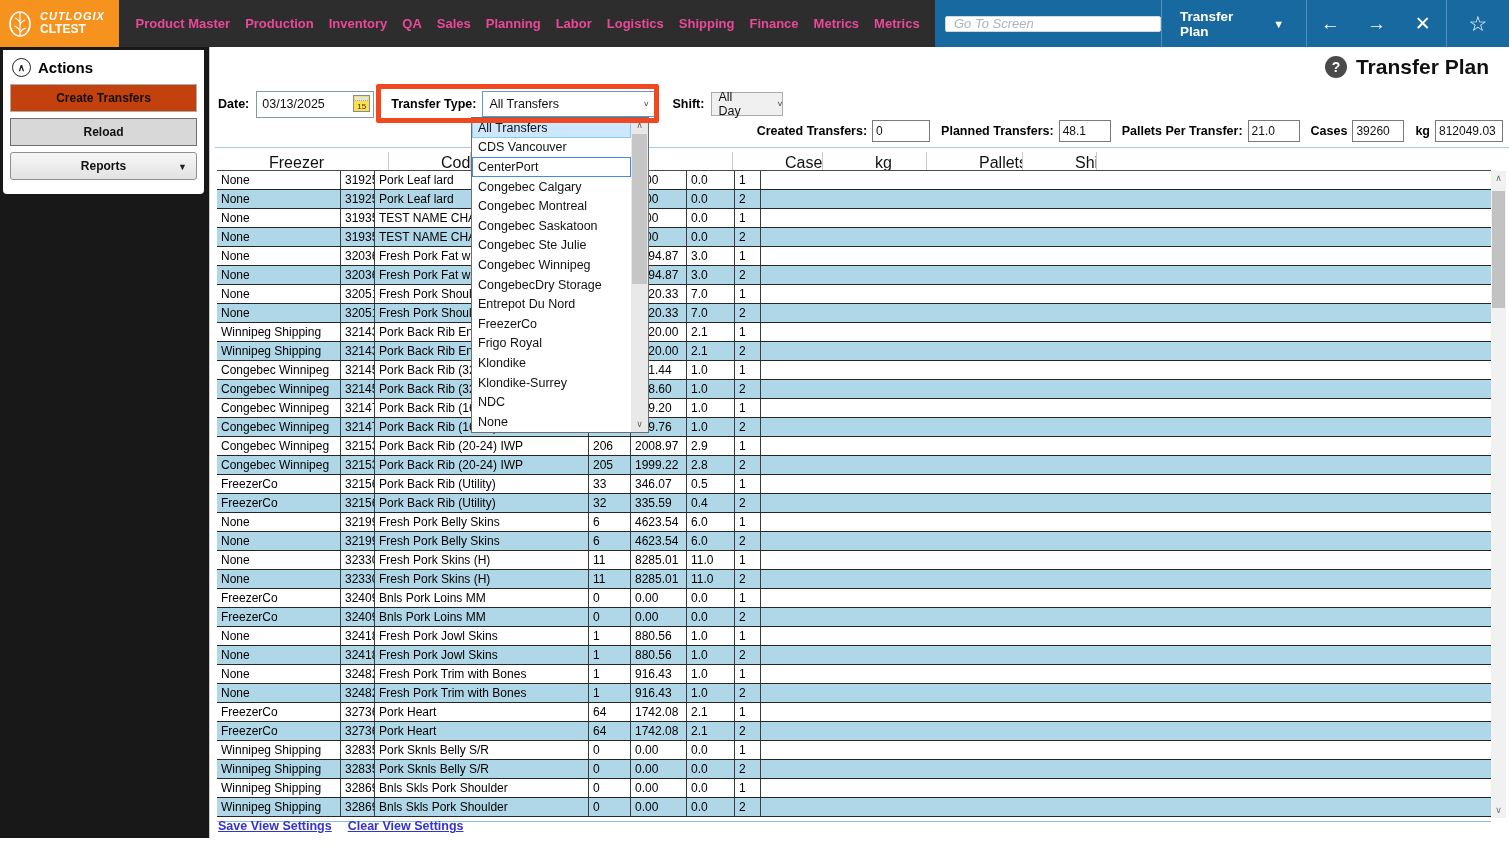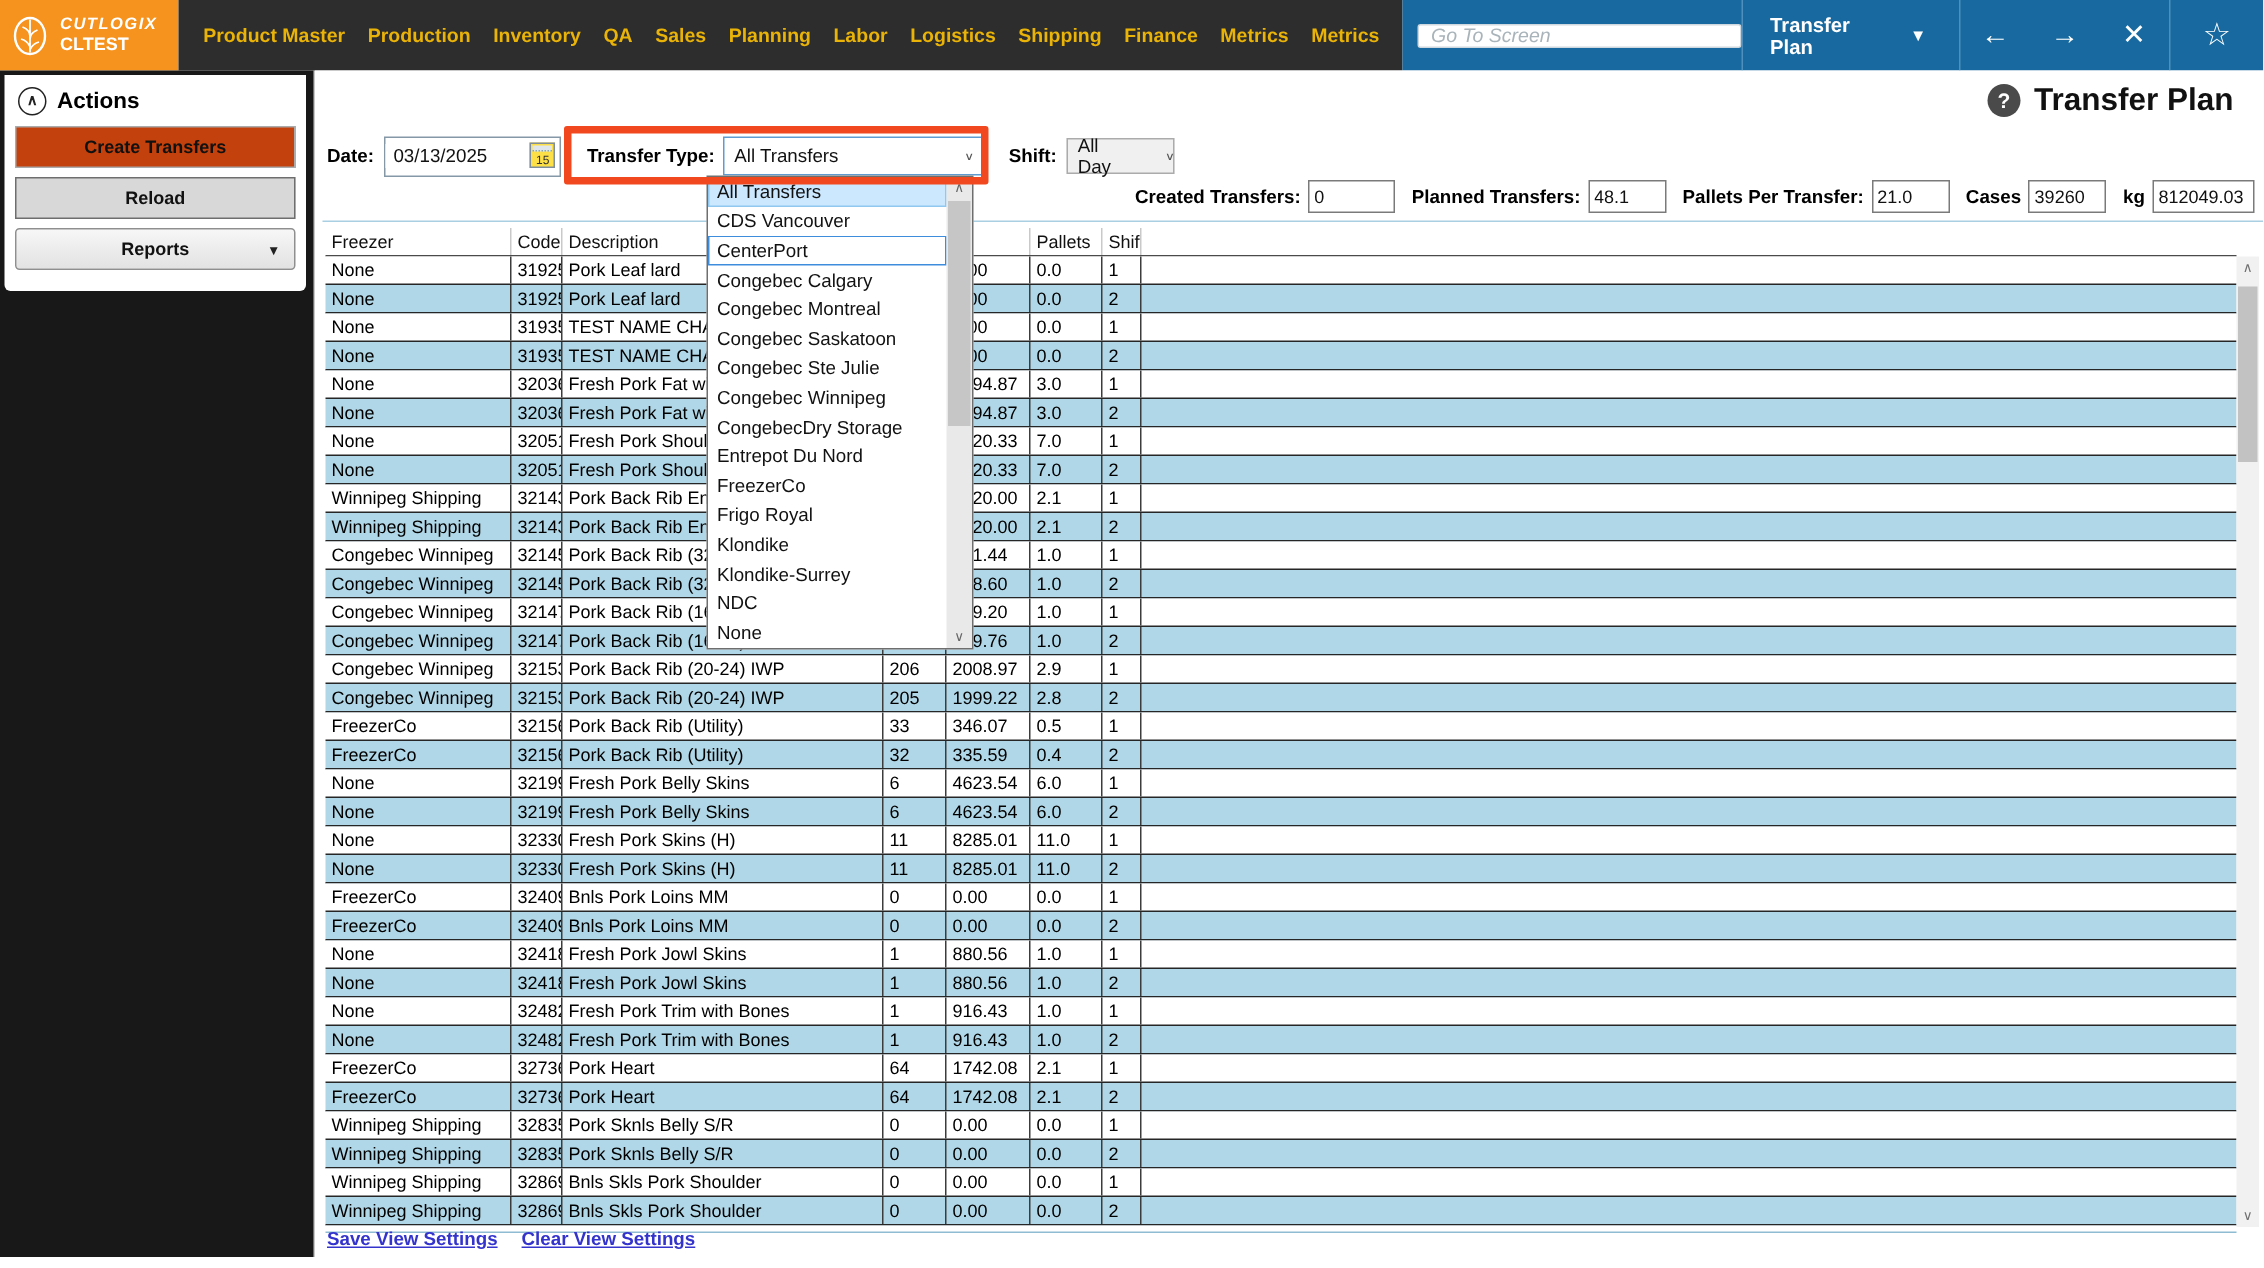--- a/index.html
+++ b/index.html
@@ -5,21 +5,21 @@
   html,body{margin:0;padding:0;background:#fff;}
   #root{position:relative;width:1509px;height:845px;overflow:hidden;
         font-family:"Liberation Sans",sans-serif;color:#111;background:#fff;}
   
   .topbar{position:absolute;left:0;top:0;width:1509px;height:47px;display:flex;}
   .logo{width:119px;height:47px;background:#f6921e;display:flex;align-items:center;gap:5px;padding-left:5px;box-sizing:border-box;}
   .logo-txt{display:flex;flex-direction:column;line-height:1.05;color:#fff;}
   .logo-brand{font-size:11px;font-weight:bold;font-style:italic;letter-spacing:1px;}
   .logo-env{font-size:12px;font-weight:bold;}
   .darknav{flex:0 0 auto;width:816px;background:#2d2d2d;display:flex;align-items:center;gap:0;padding-left:9px;box-sizing:border-box;}
-  .nav-item{color:#eab308;font-size:13px;font-weight:bold;padding:0 7.5px;white-space:nowrap;cursor:pointer;}
+  .nav-item{color:#ec4899;font-size:13px;font-weight:bold;padding:0 7.5px;white-space:nowrap;cursor:pointer;}
   .bluebar{flex:1;background:#17699f;display:flex;align-items:center;}
   .goto{margin-left:10px;width:228px;height:16px;border:1px solid #cfd8de;border-radius:2px;
         font-family:"Liberation Sans",sans-serif;font-size:13px;font-style:italic;padding:0 8px;box-sizing:border-box;color:#333;}
   .goto::placeholder{color:#a9b4ba;font-style:italic;}
   .bb-sep{width:1px;height:47px;background:#4f8fbd;margin:0 0;}
   .screen-sel{display:flex;align-items:center;gap:14px;color:#fff;font-size:13.5px;font-weight:bold;padding:0 22px 0 18px;height:47px;cursor:pointer;}
   .screen-sel .tri{font-size:11px;}
   .bb-btn{color:#fff;font-size:19px;width:49px;text-align:center;cursor:pointer;line-height:47px;}
   .bb-star{color:#fff;font-size:21px;width:66px;text-align:center;cursor:pointer;line-height:47px;}
   
@@ -54,22 +54,22 @@
   .shift-lbl{margin-left:16px;}
   .combo-shift{margin-left:7px;width:72px;height:24px;background:#f0f0f0;border:1px solid #ababab;gap:36px;}
   .stats{position:absolute;right:6px;top:73px;display:flex;align-items:center;gap:11px;}
   .stat{display:flex;align-items:center;gap:5px;}
   .stat input{height:20px;border:1px solid #7a7a7a;font-family:"Liberation Sans",sans-serif;font-size:12px;padding:0 3px;color:#111;}
   .w1{width:50px}.w2{width:44px}.w3{width:44px}.w4{width:44px}.w5{width:60px}
   .grid-topline{position:absolute;left:5px;top:100px;right:0;height:1px;background:#a9cfe2;}
   
   .tablewrap{position:absolute;left:7px;top:105px;width:1274px;}
   .t-head{display:flex;height:19px;background:#fff;border-bottom:1px solid #4a4a4a;box-sizing:border-box;}
-  .h-cell{font-size:12px;color:#111;padding:2px 0 0 4px;box-sizing:border-box;border-right:1px solid #c9c9c9;
-          white-space:nowrap;overflow:hidden;cursor:pointer;}
+  .h-cell{font-size:16px;color:#111;padding:2px 0 0 4px;box-sizing:border-box;border-right:1px solid #c9c9c9;
+          white-space:nowrap;overflow:hidden;cursor:pointer;margin-left:48px;}
   .t-row{display:flex;height:19px;background:#fff;border-bottom:1px solid #262626;box-sizing:border-box;cursor:pointer;}
   .t-row.alt{background:#b0d7e7;}
   .cell{font-size:12px;color:#000;padding:2px 0 0 4px;box-sizing:border-box;border-right:1px solid #3c3c3c;
         white-space:nowrap;overflow:hidden;}
   .c0{width:124px}.c1{width:34px}.c2{width:214px}.c3{width:42px}.c4{width:56px}.c5{width:48px}.c6{width:26px}
   .c-fill{flex:1;border-right:none;}
   .t-partial{height:4px;background:#fff;border-bottom:1px solid #8fbcd2;overflow:hidden;}
   .footer-links{position:absolute;left:8px;top:772px;display:flex;gap:16px;}
   .flink{font-size:12.5px;font-weight:bold;color:#3434cd;text-decoration:underline;cursor:pointer;}
   

